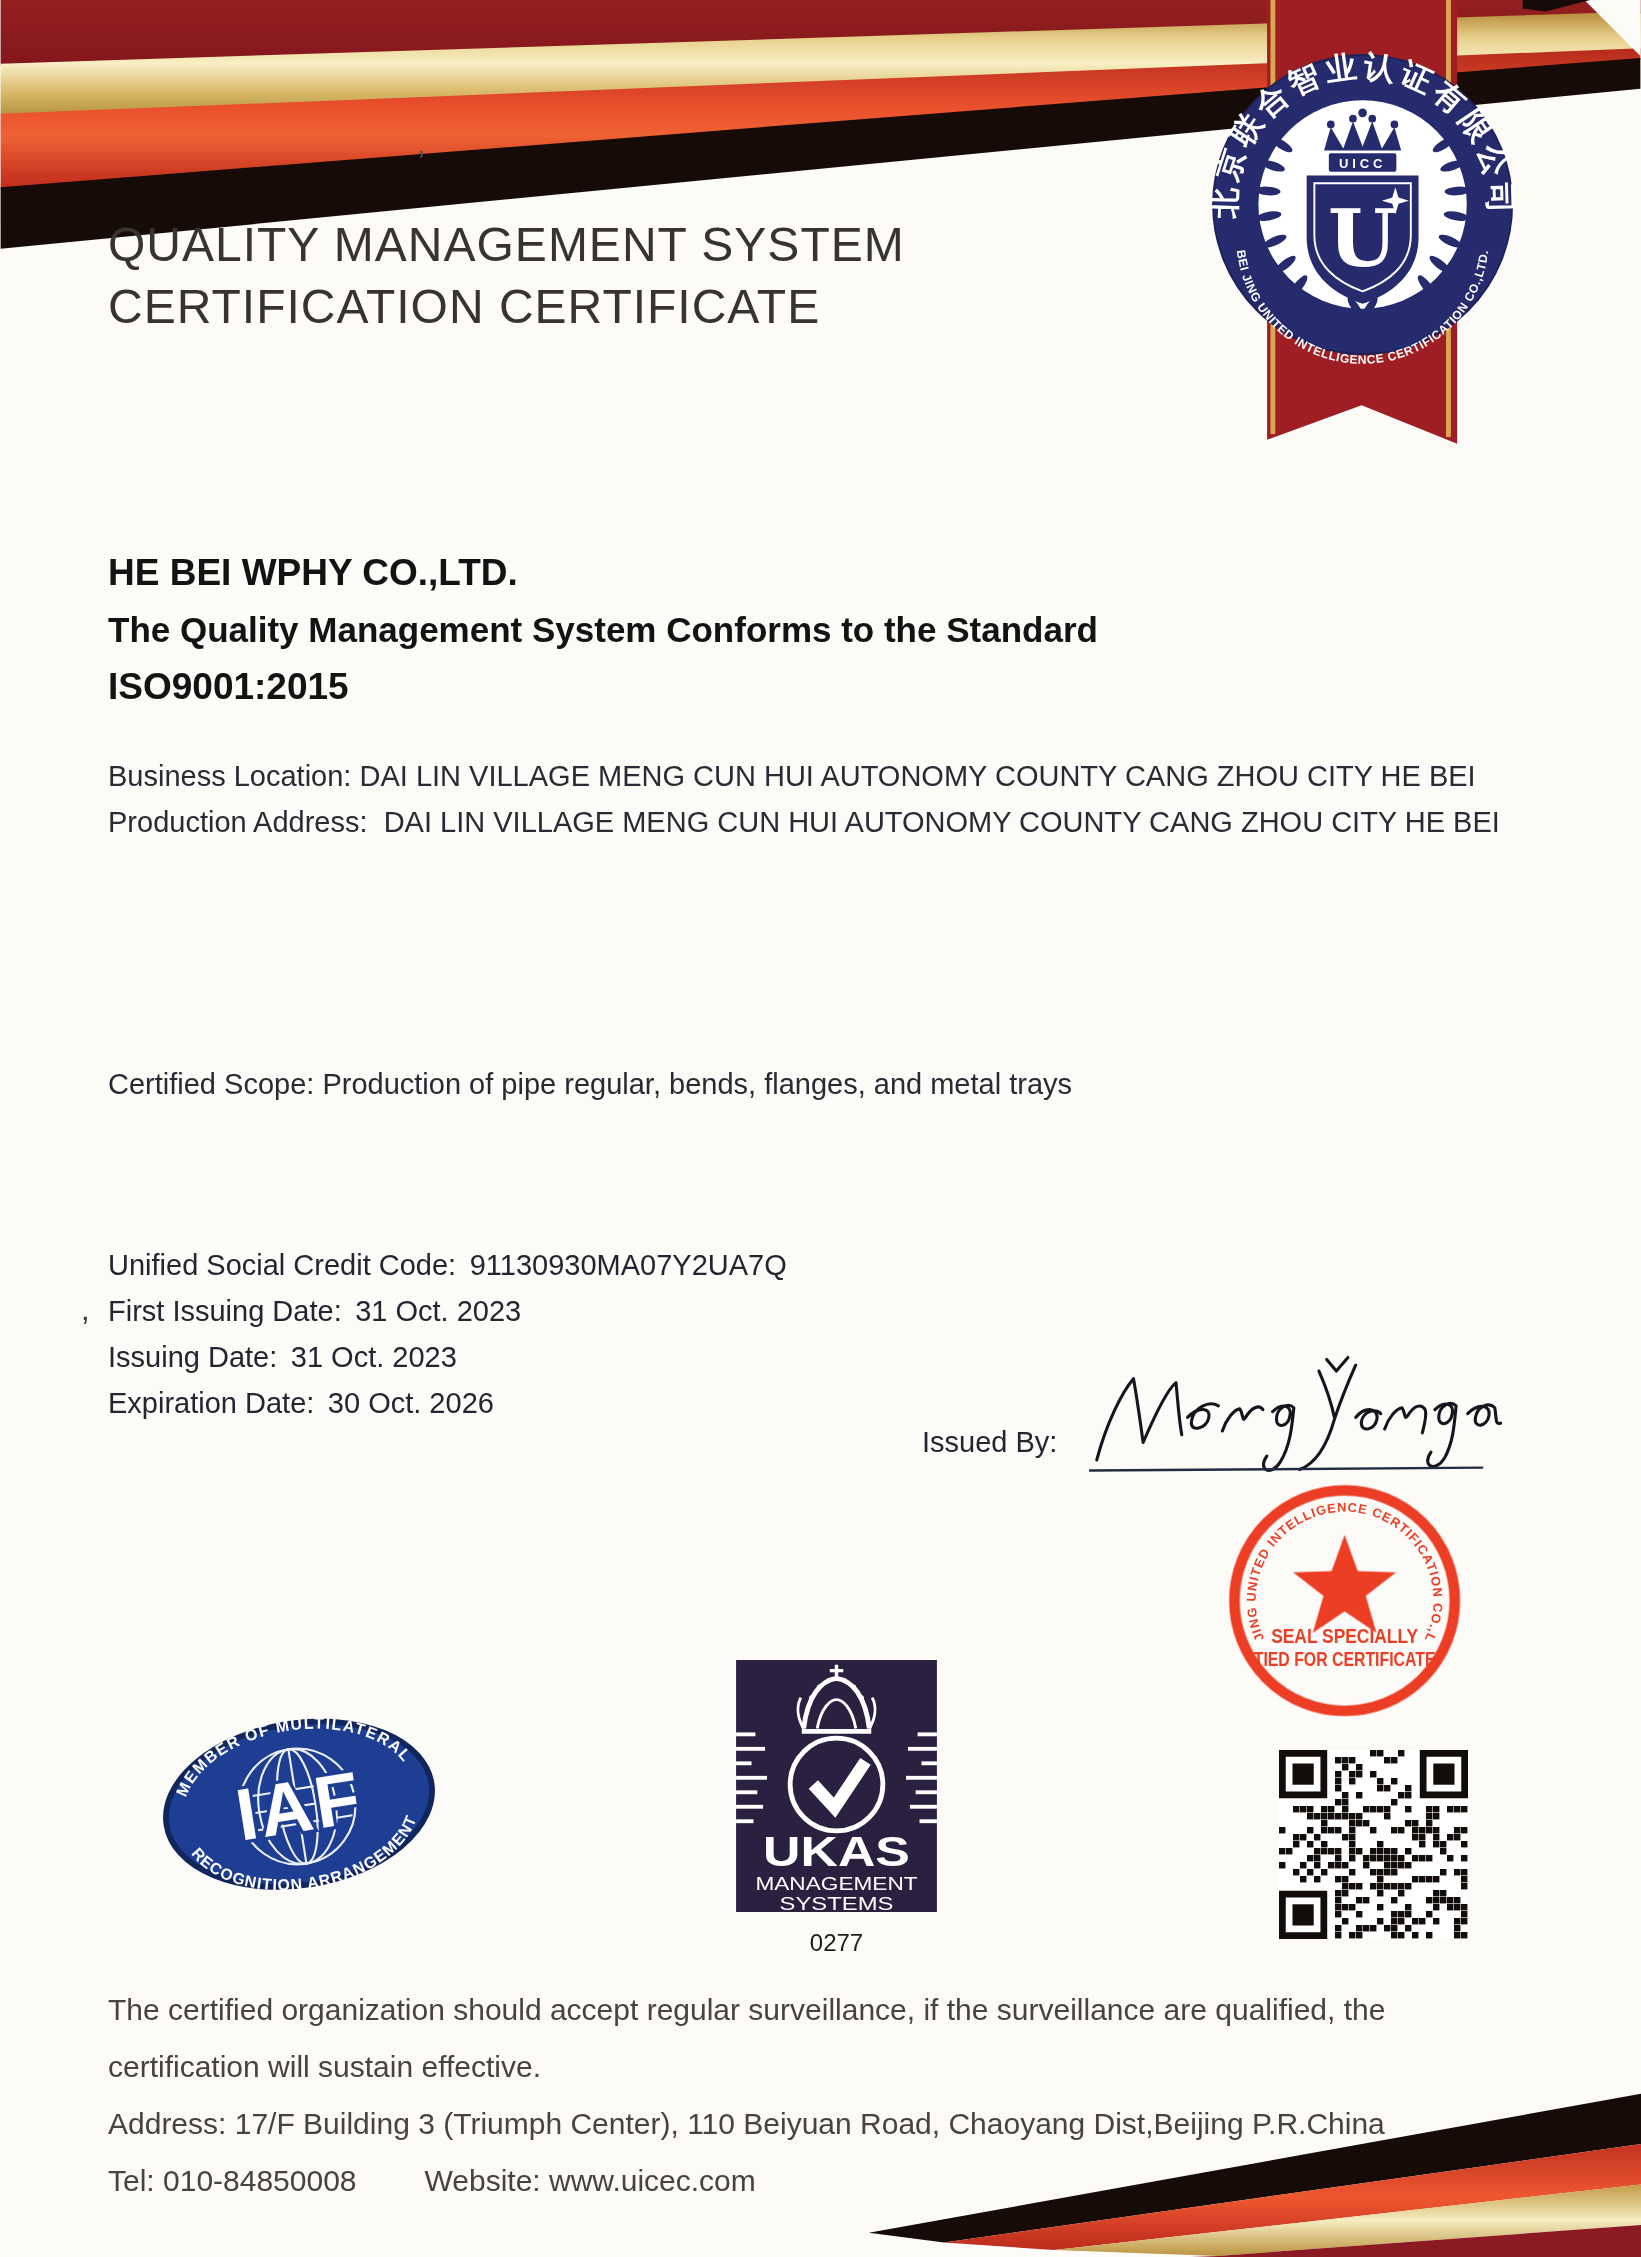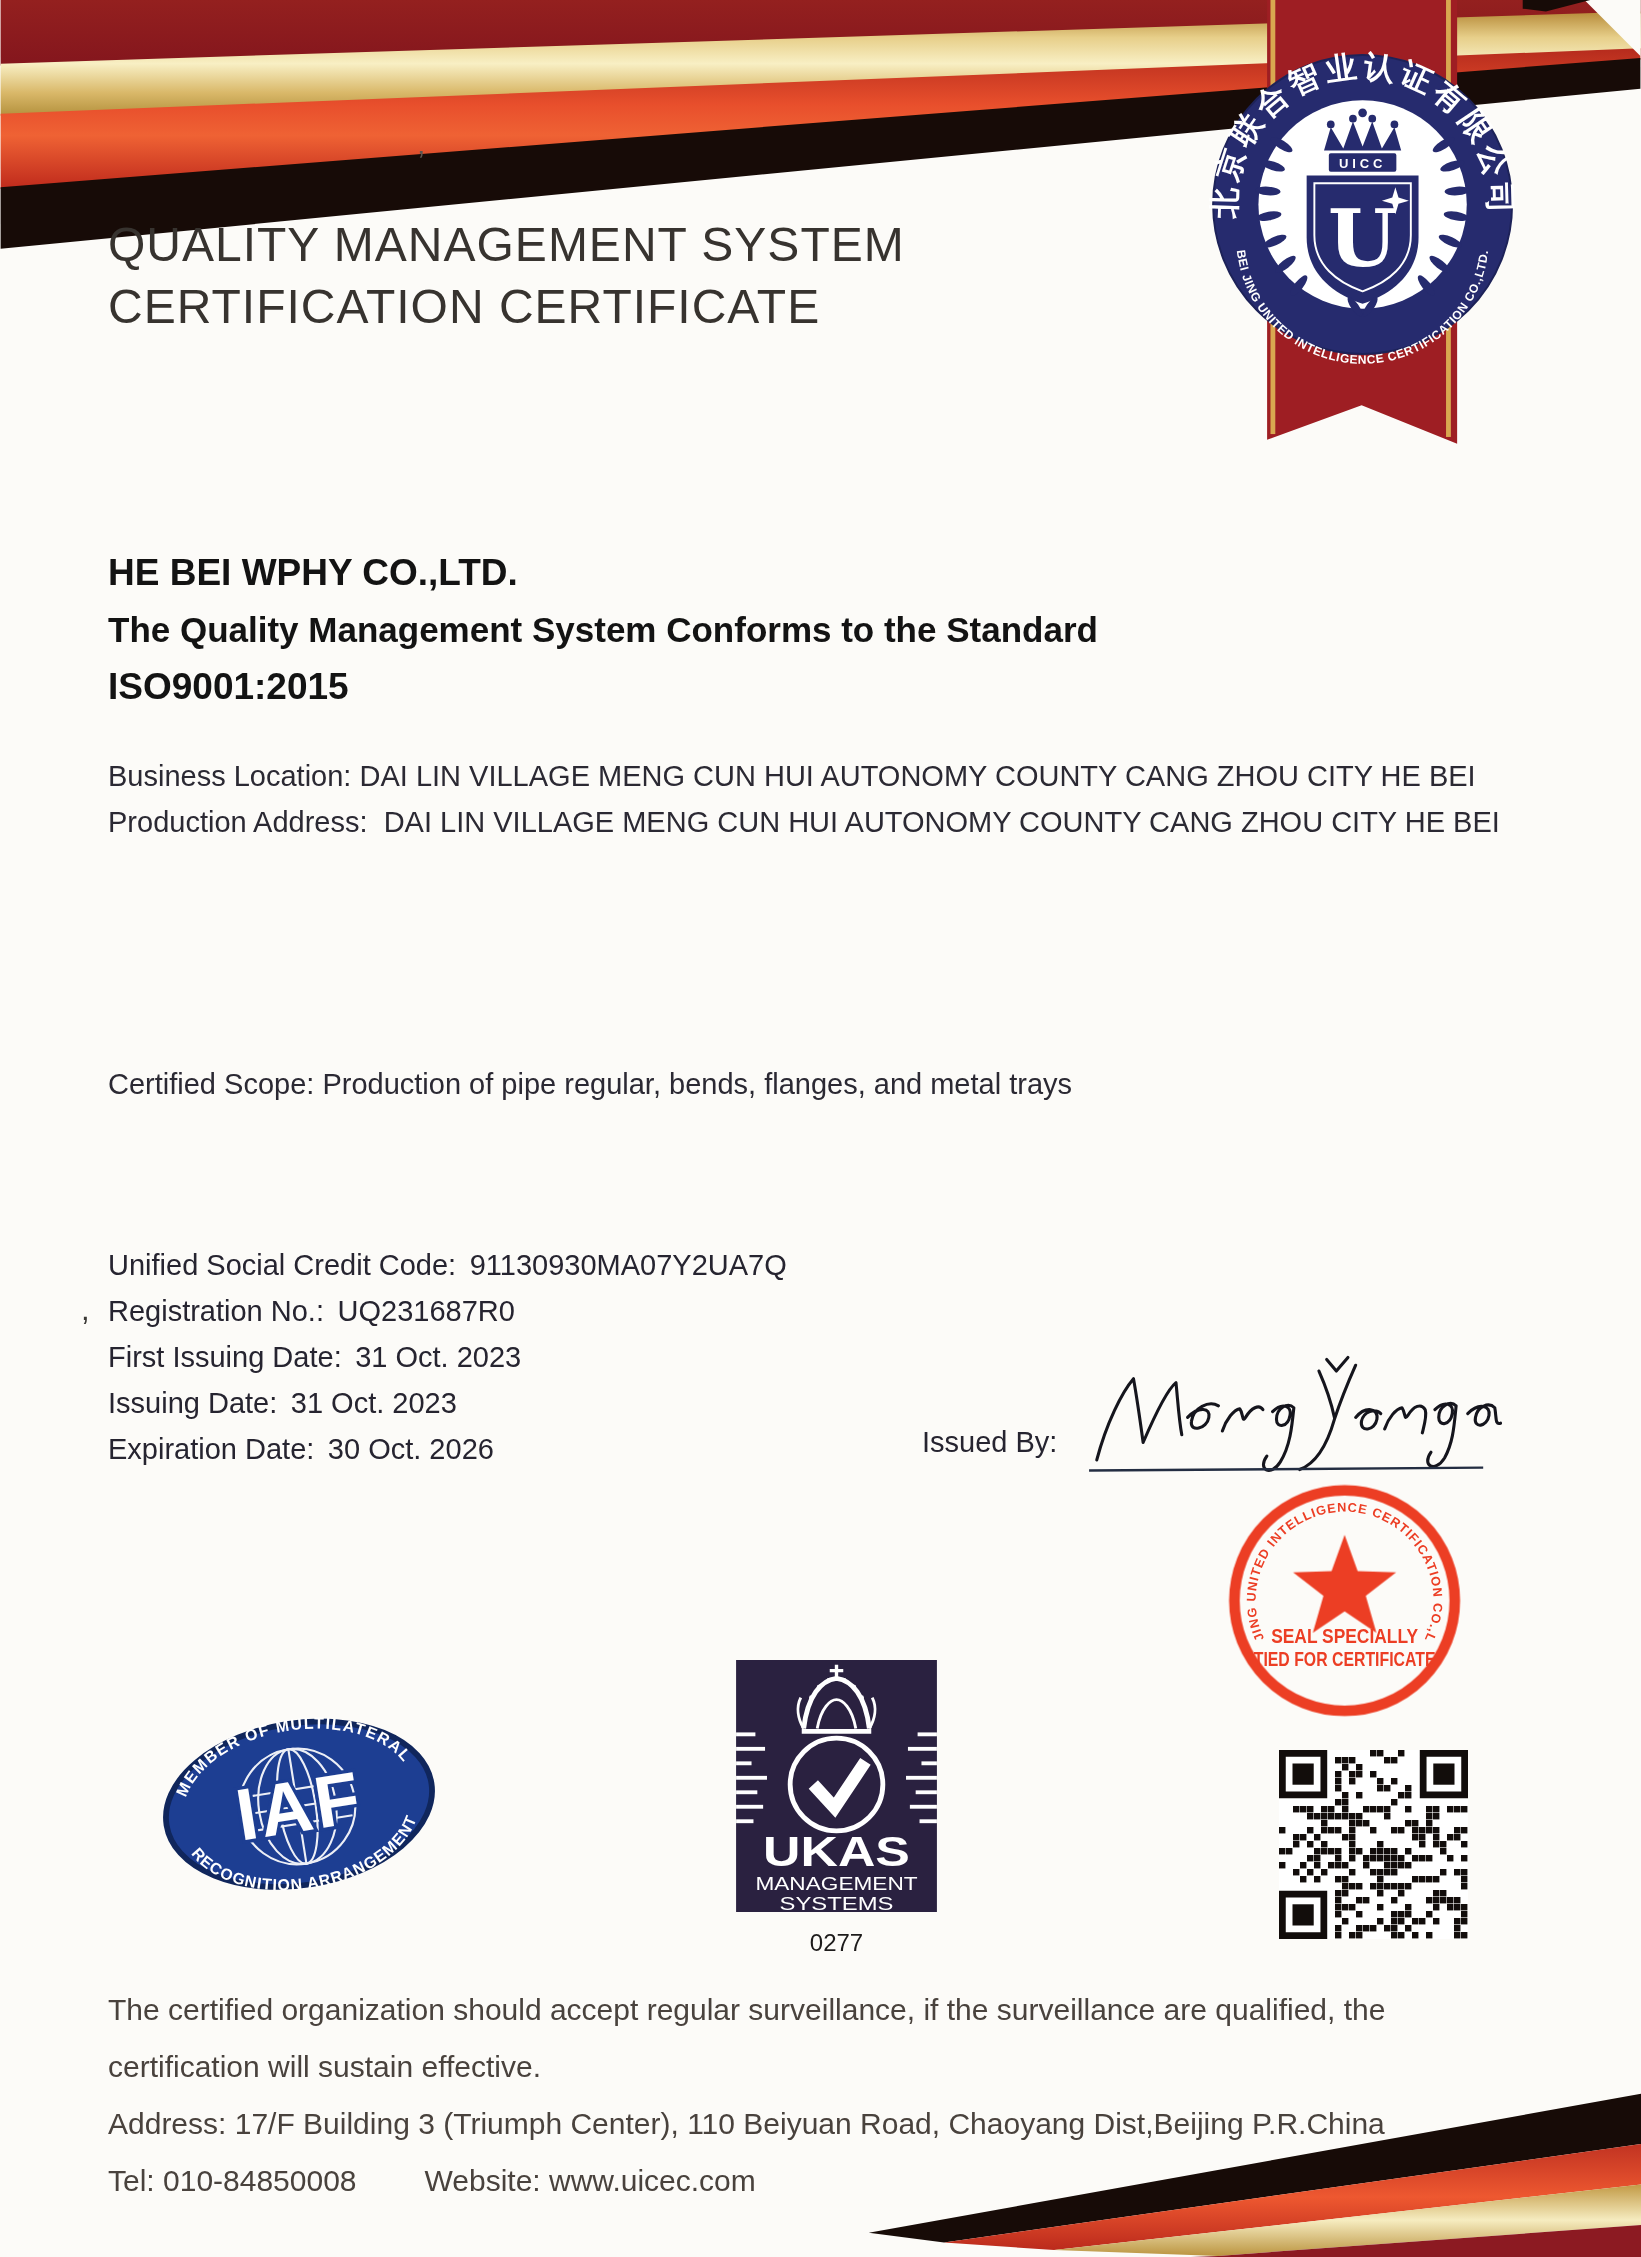--- a/index.html
+++ b/index.html
@@ -136,21 +136,20 @@
 
   <div class="abs scope">
     <span>Certified Scope:</span>
     <span>Production of pipe regular, bends, flanges, and metal trays</span>
   </div>
 
   <div class="abs artifact2">,</div>
 
   <div class="abs fields">
     <p><span>Unified Social Credit Code:</span><span class="val">91130930MA07Y2UA7Q</span></p>
-    <p><span>Registration No.:</span><span class="val">UQ231687R0</span></p>
     <p><span>First Issuing Date:</span><span class="val">31 Oct. 2023</span></p>
     <p><span>Issuing Date:</span><span class="val">31 Oct. 2023</span></p>
     <p><span>Expiration Date:</span><span class="val">30 Oct. 2026</span></p>
   </div>
 
   <div class="abs issuedby">Issued By:</div>
   <span class="sr">Meng Yong ge</span>
 
   <svg class="abs" style="left:1062px;top:1342px;" width="483" height="145" viewBox="1100 1390 500 150">
     <g fill="none" stroke="#15151d" stroke-width="3.2" stroke-linecap="round" stroke-linejoin="round">

